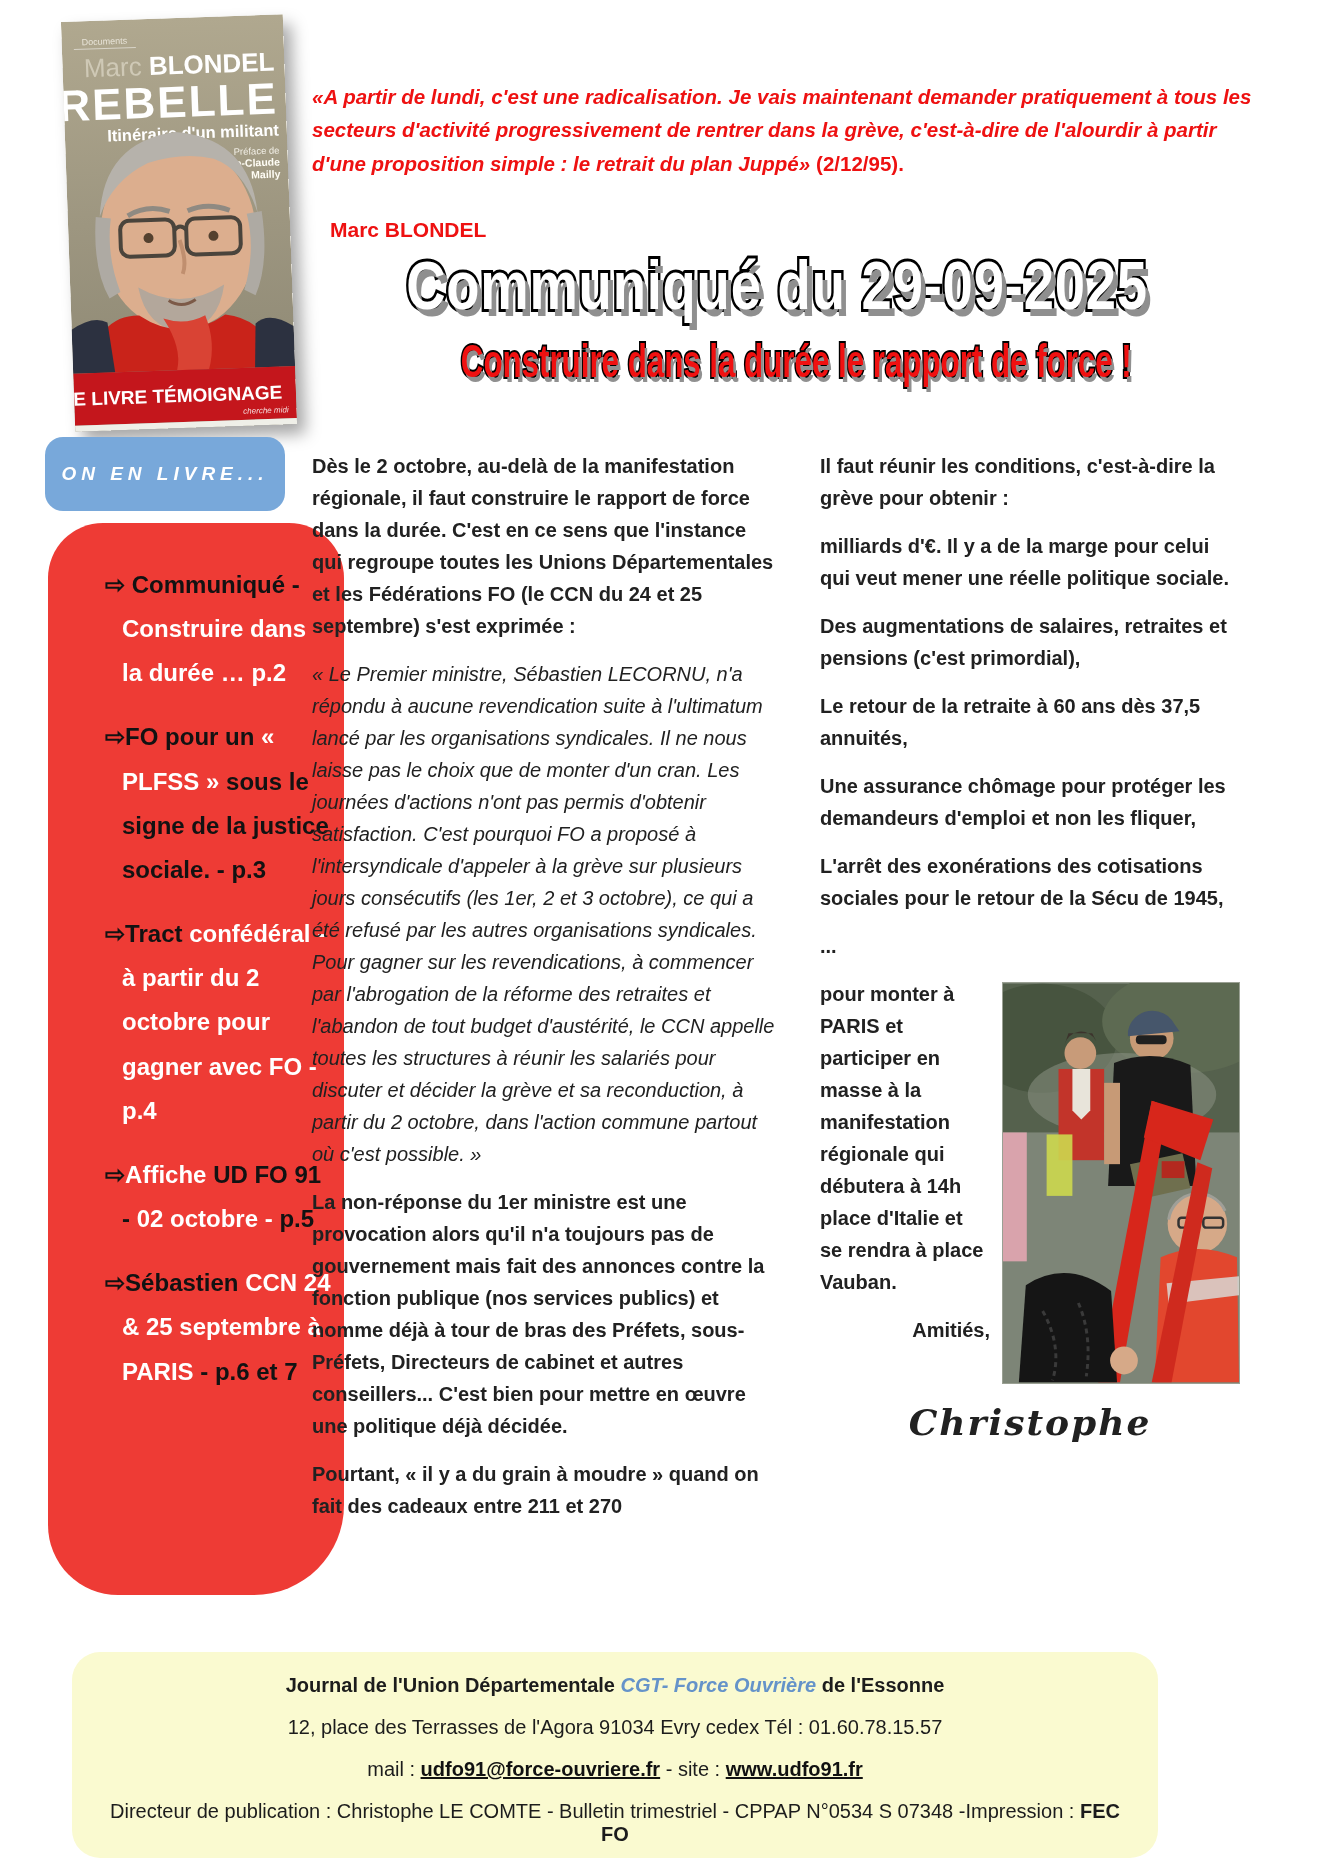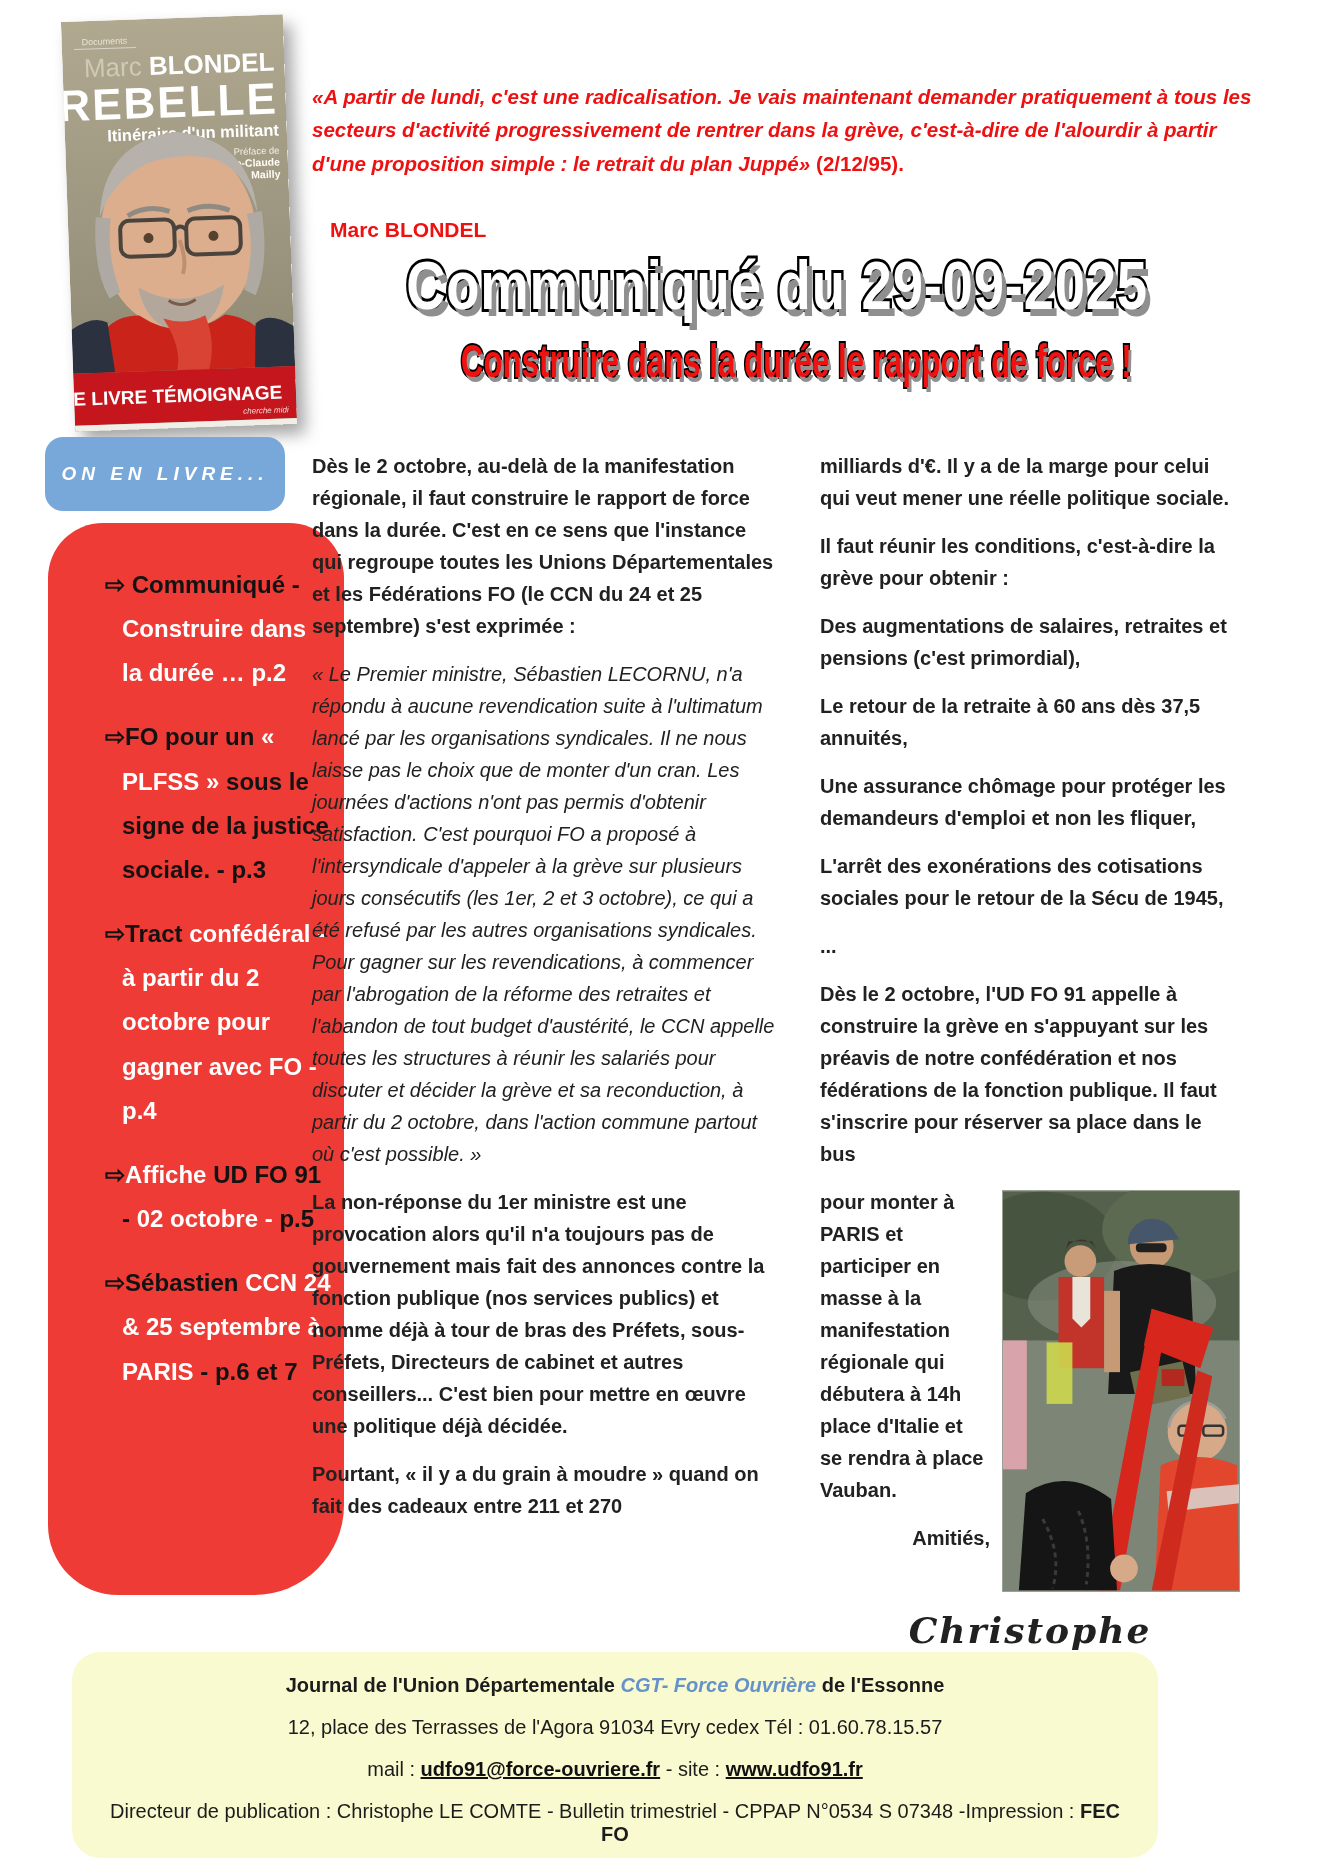--- a/index.html
+++ b/index.html
@@ -159,28 +159,27 @@
       </div>
   </div>
 
   <div class="col col1">
       <p class="para normal">Dès le 2 octobre, au-delà de la manifestation régionale, il faut construire le rapport de force dans la durée. C'est en ce sens que l'instance qui regroupe toutes les Unions Départementales et les Fédérations FO (le CCN du 24 et 25 septembre) s'est exprimée :</p>
       <p class="para quote">« Le Premier ministre, Sébastien LECORNU, n'a répondu à aucune revendication suite à l'ultimatum lancé par les organisations syndicales. Il ne nous laisse pas le choix que de monter d'un cran. Les journées d'actions n'ont pas permis d'obtenir satisfaction. C'est pourquoi FO a proposé à l'intersyndicale d'appeler à la grève sur plusieurs jours consécutifs (les 1er, 2 et 3 octobre), ce qui a été refusé par les autres organisations syndicales. Pour gagner sur les revendications, à commencer par l'abrogation de la réforme des retraites et l'abandon de tout budget d'austérité, le CCN appelle toutes les structures à réunir les salariés pour discuter et décider la grève et sa reconduction, à partir du 2 octobre, dans l'action commune partout où c'est possible. »</p>
       <p class="para normal">La non-réponse du 1er ministre est une provocation alors qu'il n'a toujours pas de gouvernement mais fait des annonces contre la fonction publique (nos services publics) et nomme déjà à tour de bras des Préfets, sous-Préfets, Directeurs de cabinet et autres conseillers... C'est bien pour mettre en œuvre une politique déjà décidée.</p>
       <p class="para normal">Pourtant, « il y a du grain à moudre » quand on fait des cadeaux entre 211 et 270</p>
     </div>
   <div class="col col2">
+      <p class="para normal">Il faut réunir les conditions, c'est-à-dire la grève pour obtenir :</p>
       <p class="para normal">milliards d'€. Il y a de la marge pour celui qui veut mener une réelle politique sociale.</p>
-      <p class="para normal">Il faut réunir les conditions, c'est-à-dire la grève pour obtenir :</p>
       <p class="para normal">Des augmentations de salaires, retraites et pensions (c'est primordial),</p>
       <p class="para normal">Le retour de la retraite à 60 ans dès 37,5 annuités,</p>
       <p class="para normal">Une assurance chômage pour protéger les demandeurs d'emploi et non les fliquer,</p>
       <p class="para normal">L'arrêt des exonérations des cotisations sociales pour le retour de la Sécu de 1945,</p>
       <p class="para normal">...</p>
-      <p class="para normal">Dès le 2 octobre, l'UD FO 91 appelle à construire la grève en s'appuyant sur les préavis de notre confédération et nos fédérations de la fonction publique. Il faut s'inscrire pour réserver sa place dans le bus</p>
       <p class="para cont"><span class="manif-photo">
       <svg viewBox="0 0 238 402" xmlns="http://www.w3.org/2000/svg">
         <rect width="238" height="402" fill="#7d8577"></rect>
         <rect width="238" height="150" fill="#55614d"></rect>
         <ellipse cx="40" cy="55" rx="75" ry="55" fill="#47543f"></ellipse>
         <ellipse cx="185" cy="38" rx="85" ry="52" fill="#5d6a52"></ellipse>
         <ellipse cx="120" cy="112" rx="95" ry="42" fill="#8b9284" opacity="0.55"></ellipse>
         <rect x="0" y="150" width="24" height="130" fill="#d9a3ac"></rect>
         <circle cx="78" cy="70" r="16" fill="#c89b79"></circle>
         <path d="M62,62 a17,17 0 0 1 32,-4 l-4,-8 -24,0 z" fill="#3c332c"></path>

